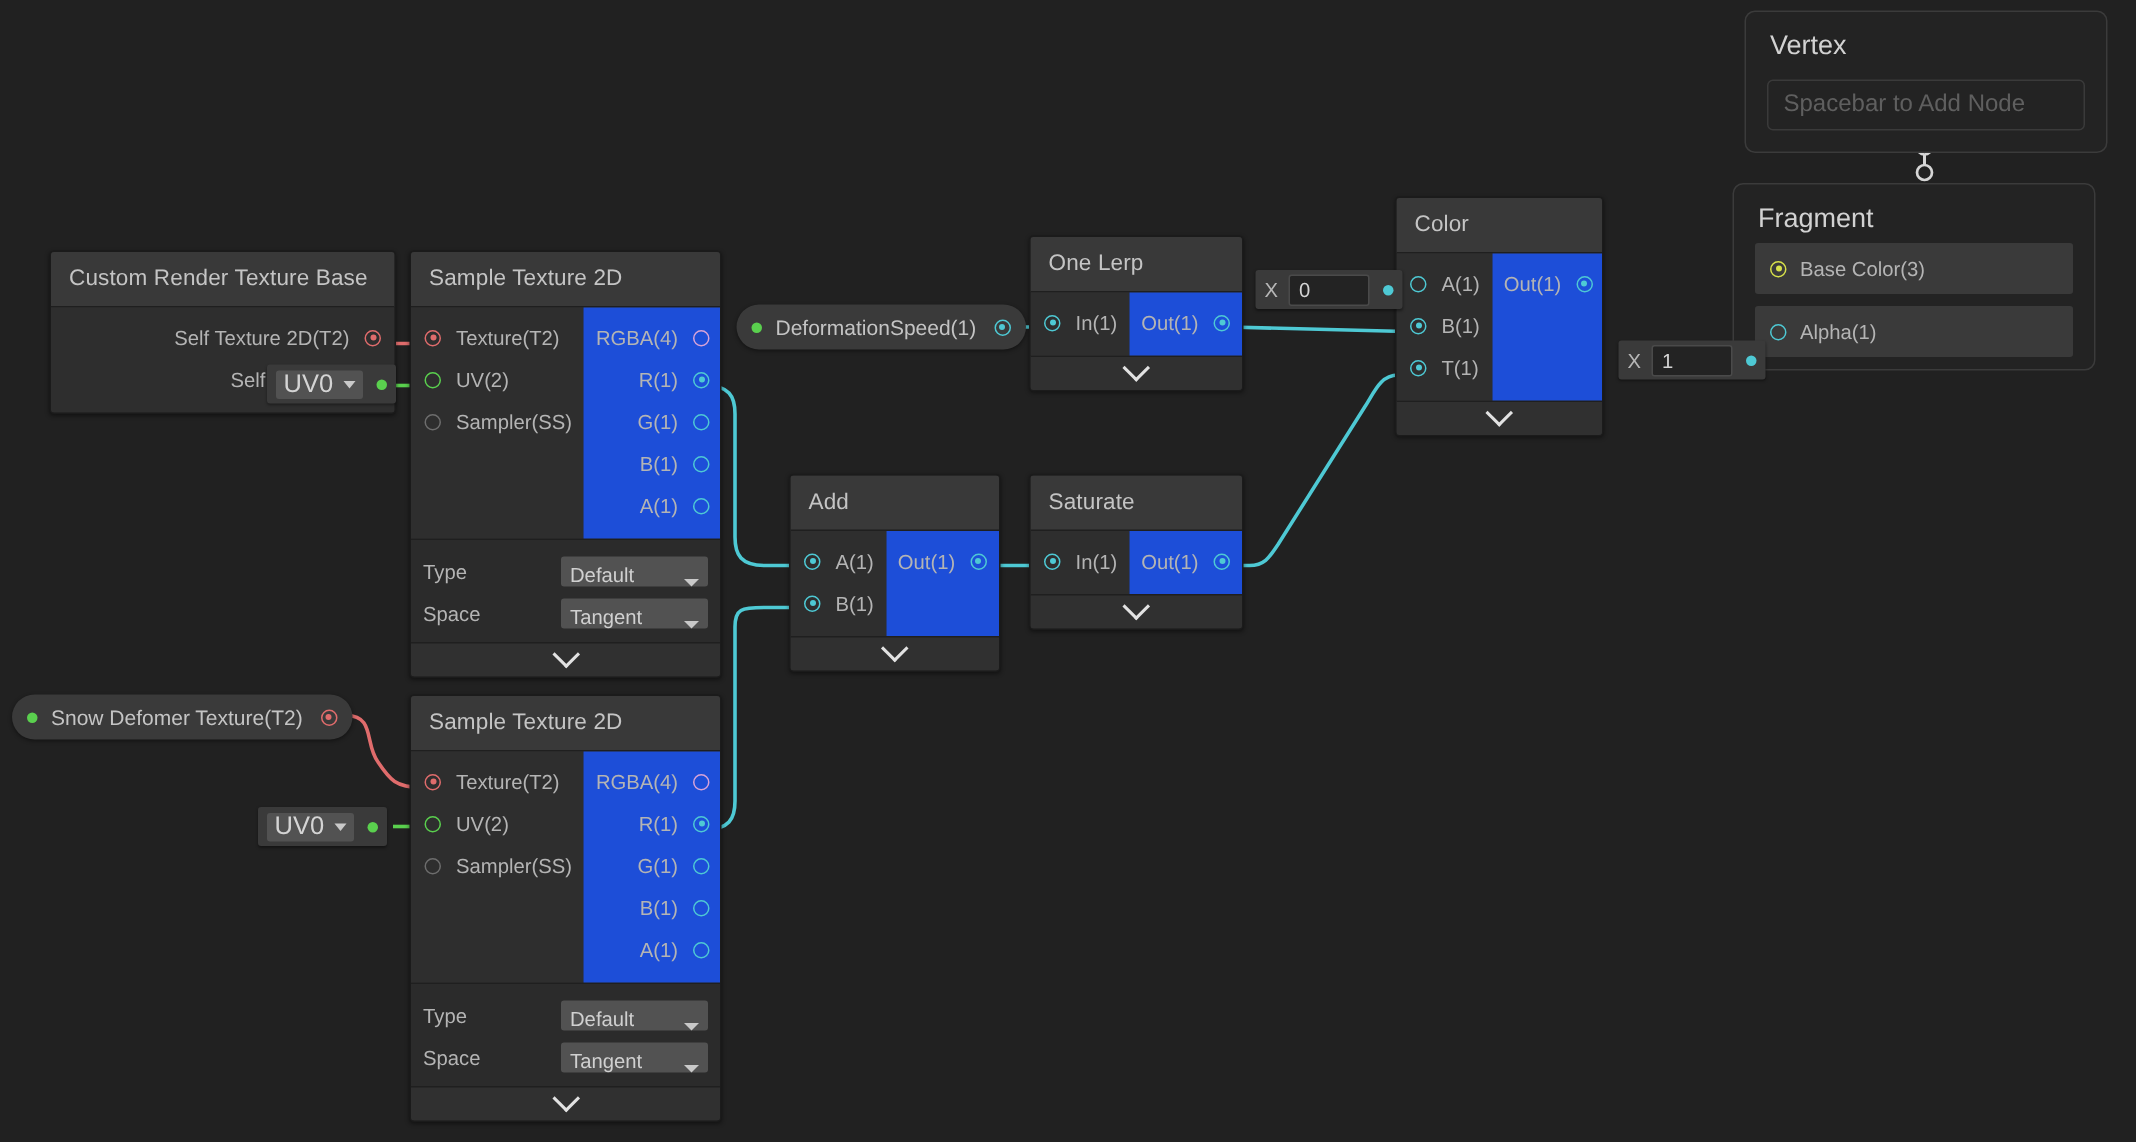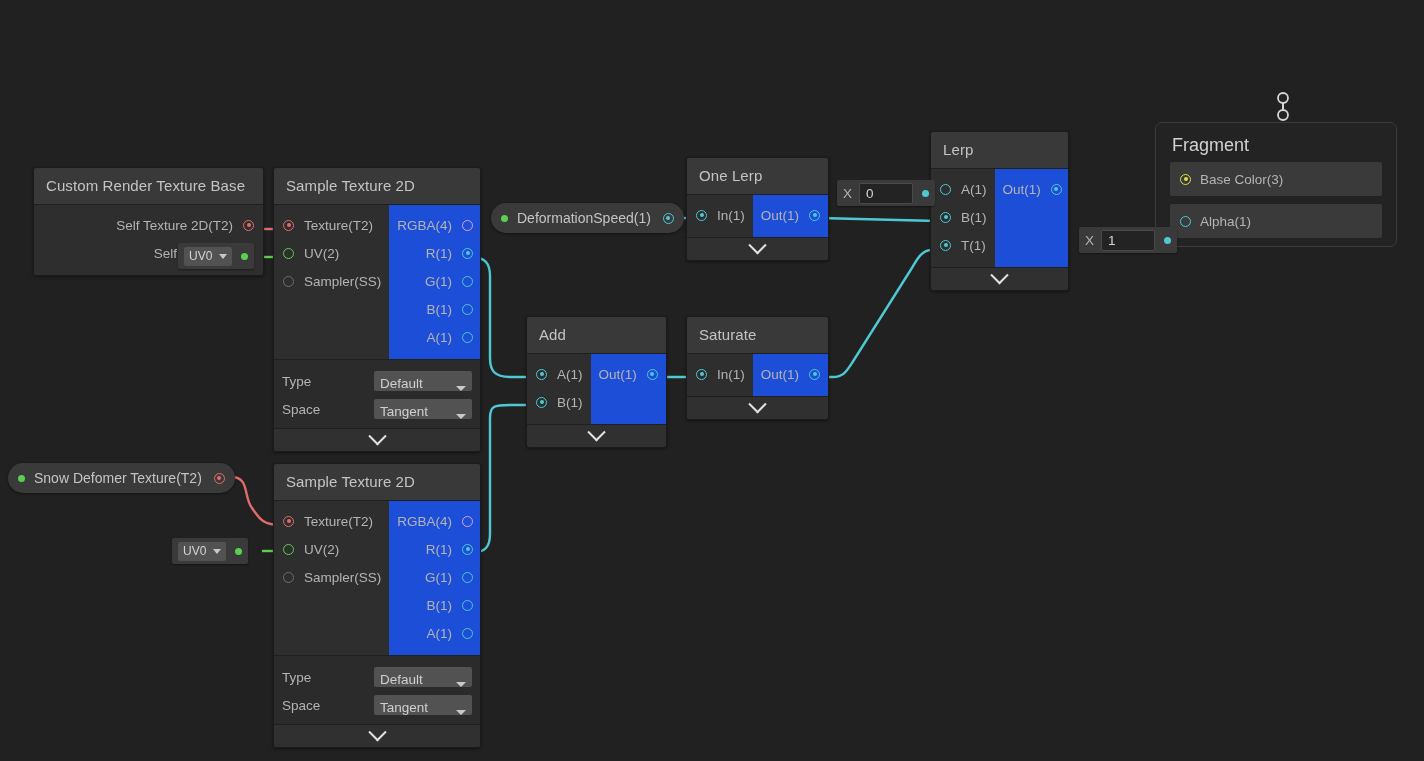--- a/index.html
+++ b/index.html
@@ -115,21 +115,21 @@
   .float-ctrl{
     position:absolute;z-index:11;
     background:#3a3a3a;border-radius:2px;
     height:26px;display:flex;align-items:center;
     padding:0 6px;
     box-shadow:0 1px 2px rgba(0,0,0,.4);
   }
   .float-ctrl .mini-dd{
     background:#525252;border-radius:2px;height:19px;
     display:flex;align-items:center;padding:0 5px;
-    color:#d4d4d4;font-size:12px;
+    color:#d4d4d4;font-size:17px;
   }
   .float-ctrl .mini-dd .caret{
     width:0;height:0;border-left:4.5px solid transparent;border-right:4.5px solid transparent;
     border-top:5px solid #c9c9c9;margin-left:7px;
   }
   .float-ctrl .xlabel{color:#b6b6b6;font-size:13.5px;margin-right:7px;}
   .float-ctrl .numbox{
     background:#232323;border:1px solid #4a4a4a;border-radius:2px;
     height:19px;width:46px;color:#d4d4d4;font-size:13.5px;
     display:flex;align-items:center;padding-left:6px;
@@ -402,21 +402,21 @@
           <span class="slot right c-cyan filled"></span>
         </div>
       </div>
     </div>
     <div class="expander">
       <span class="chev"></span>
     </div>
   </div>
 
   <div class="node" style="left:930px;top:131px;width:137px;">
-    <div class="node-title">Lerp</div>
+    <div class="node-title">Color</div>
     <div class="ports">
       <div class="in">
         <div class="row inrow">
           <span class="slot left c-cyan"></span>
           <span class="lbl">A(1)</span>
         </div>
         <div class="row inrow">
           <span class="slot left c-cyan filled"></span>
           <span class="lbl">B(1)</span>
         </div>
@@ -470,20 +470,24 @@
     <span class="numbox">0</span>
     <span class="tinydot" style="background:#4ec9d4;"></span>
   </div>
 
   <div class="float-ctrl" style="left:1079px;top:227px;">
     <span class="xlabel">X</span>
     <span class="numbox">1</span>
     <span class="tinydot" style="background:#4ec9d4;"></span>
   </div>
 
+  <div class="master" style="left:1163px;top:7px;width:240px;">
+    <div class="master-title">Vertex</div>
+    <div class="master-blockslot">Spacebar to Add Node</div>
+  </div>
 
   <div class="master" style="left:1155px;top:122px;width:240px;">
     <div class="master-title">Fragment</div>
     <div class="master-port">
       <span class="slot c-yellow filled"></span>
       <span>Base Color(3)</span>
     </div>
     <div class="master-port">
       <span class="slot c-cyan"></span>
       <span>Alpha(1)</span>

